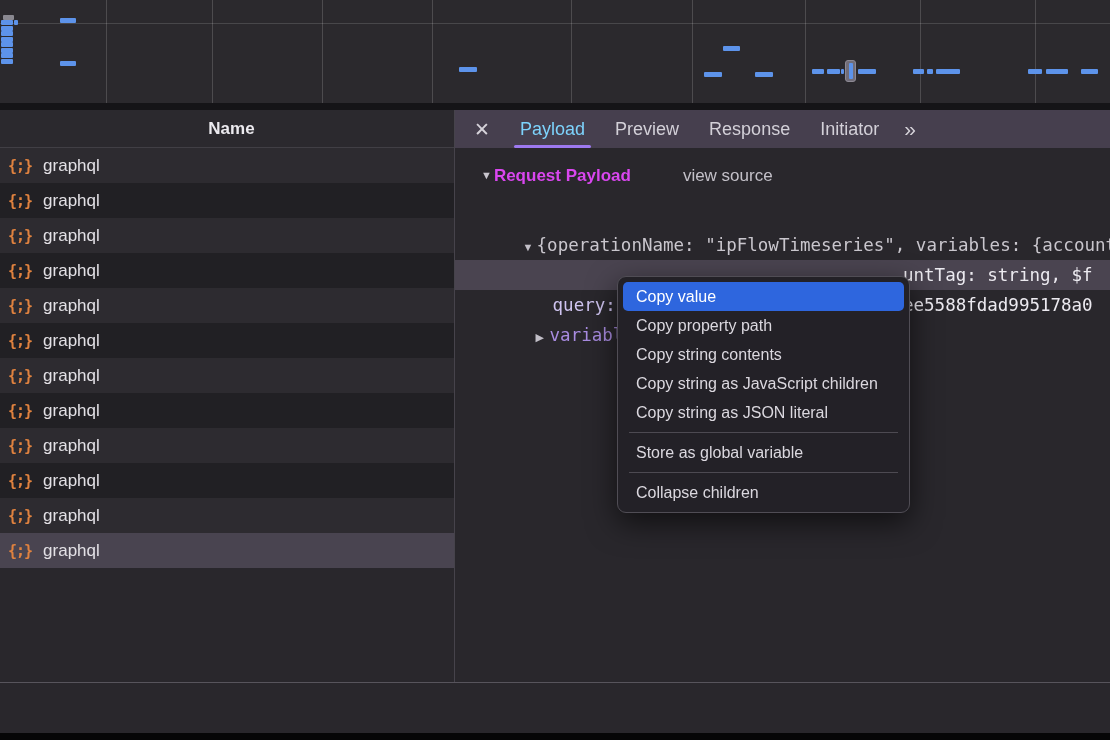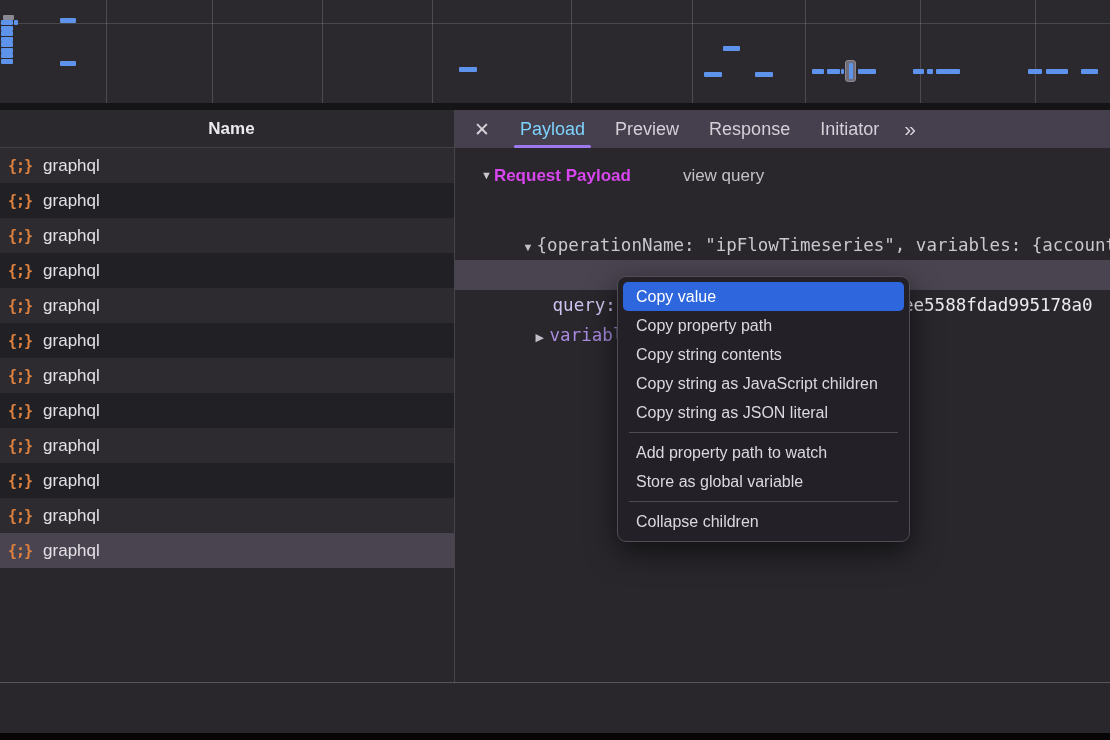--- a/index.html
+++ b/index.html
@@ -198,49 +198,49 @@
           <span class="tab selected">Payload</span>
           <span class="tab">Preview</span>
           <span class="tab">Response</span>
           <span class="tab">Initiator</span>
         </span>
       <span class="tab-overflow">»</span>
     </div>
 
     <div class="payload-head">
       <span class="tri">▼</span><span class="rp-title">Request Payload</span>
-      <span class="view-source">view query</span>
+      <span class="view-source">view source</span>
     </div>
 
     <div class="tree">
       <div class="tl l1">
         <span class="tri2">▼</span><span class="gray mono">{operationName: "ipFlowTimeseries", variables: {account</span>
       </div>
       <div class="tl l2">
         <span class="ind"></span><span class="key mono">operationName: </span><span class="str mono">"ipFlowTimeseries"</span>
       </div>
       <div class="tl l3 hl">
         <span class="ind"></span><span class="key mono">query: </span><span class="white mono">"qu</span>
+        <span class="white mono frag">untTag: string, $f</span>
       </div>
       <div class="tl l4">
         <span class="tri2">▶</span><span class="key mono">variables</span>
         <span class="white mono frag">ee5588fdad995178a0</span>
       </div>
     </div>
   </div>
 
   <div class="v-divider"></div>
   <div class="summary"></div>
   <div class="bottom-bar"></div>
 
   <div class="context-menu" id="ctx-menu">
       <div class="menu-item hl">Copy value</div>
       <div class="menu-item">Copy property path</div>
       <div class="menu-item">Copy string contents</div>
       <div class="menu-item">Copy string as JavaScript children</div>
       <div class="menu-item">Copy string as JSON literal</div>
       <div class="menu-sep"></div>
-      <div class="menu-item">Add property path to watch</div>
       <div class="menu-item">Store as global variable</div>
       <div class="menu-sep"></div>
       <div class="menu-item">Collapse children</div>
     </div>
 </div>
 
 </body></html>

